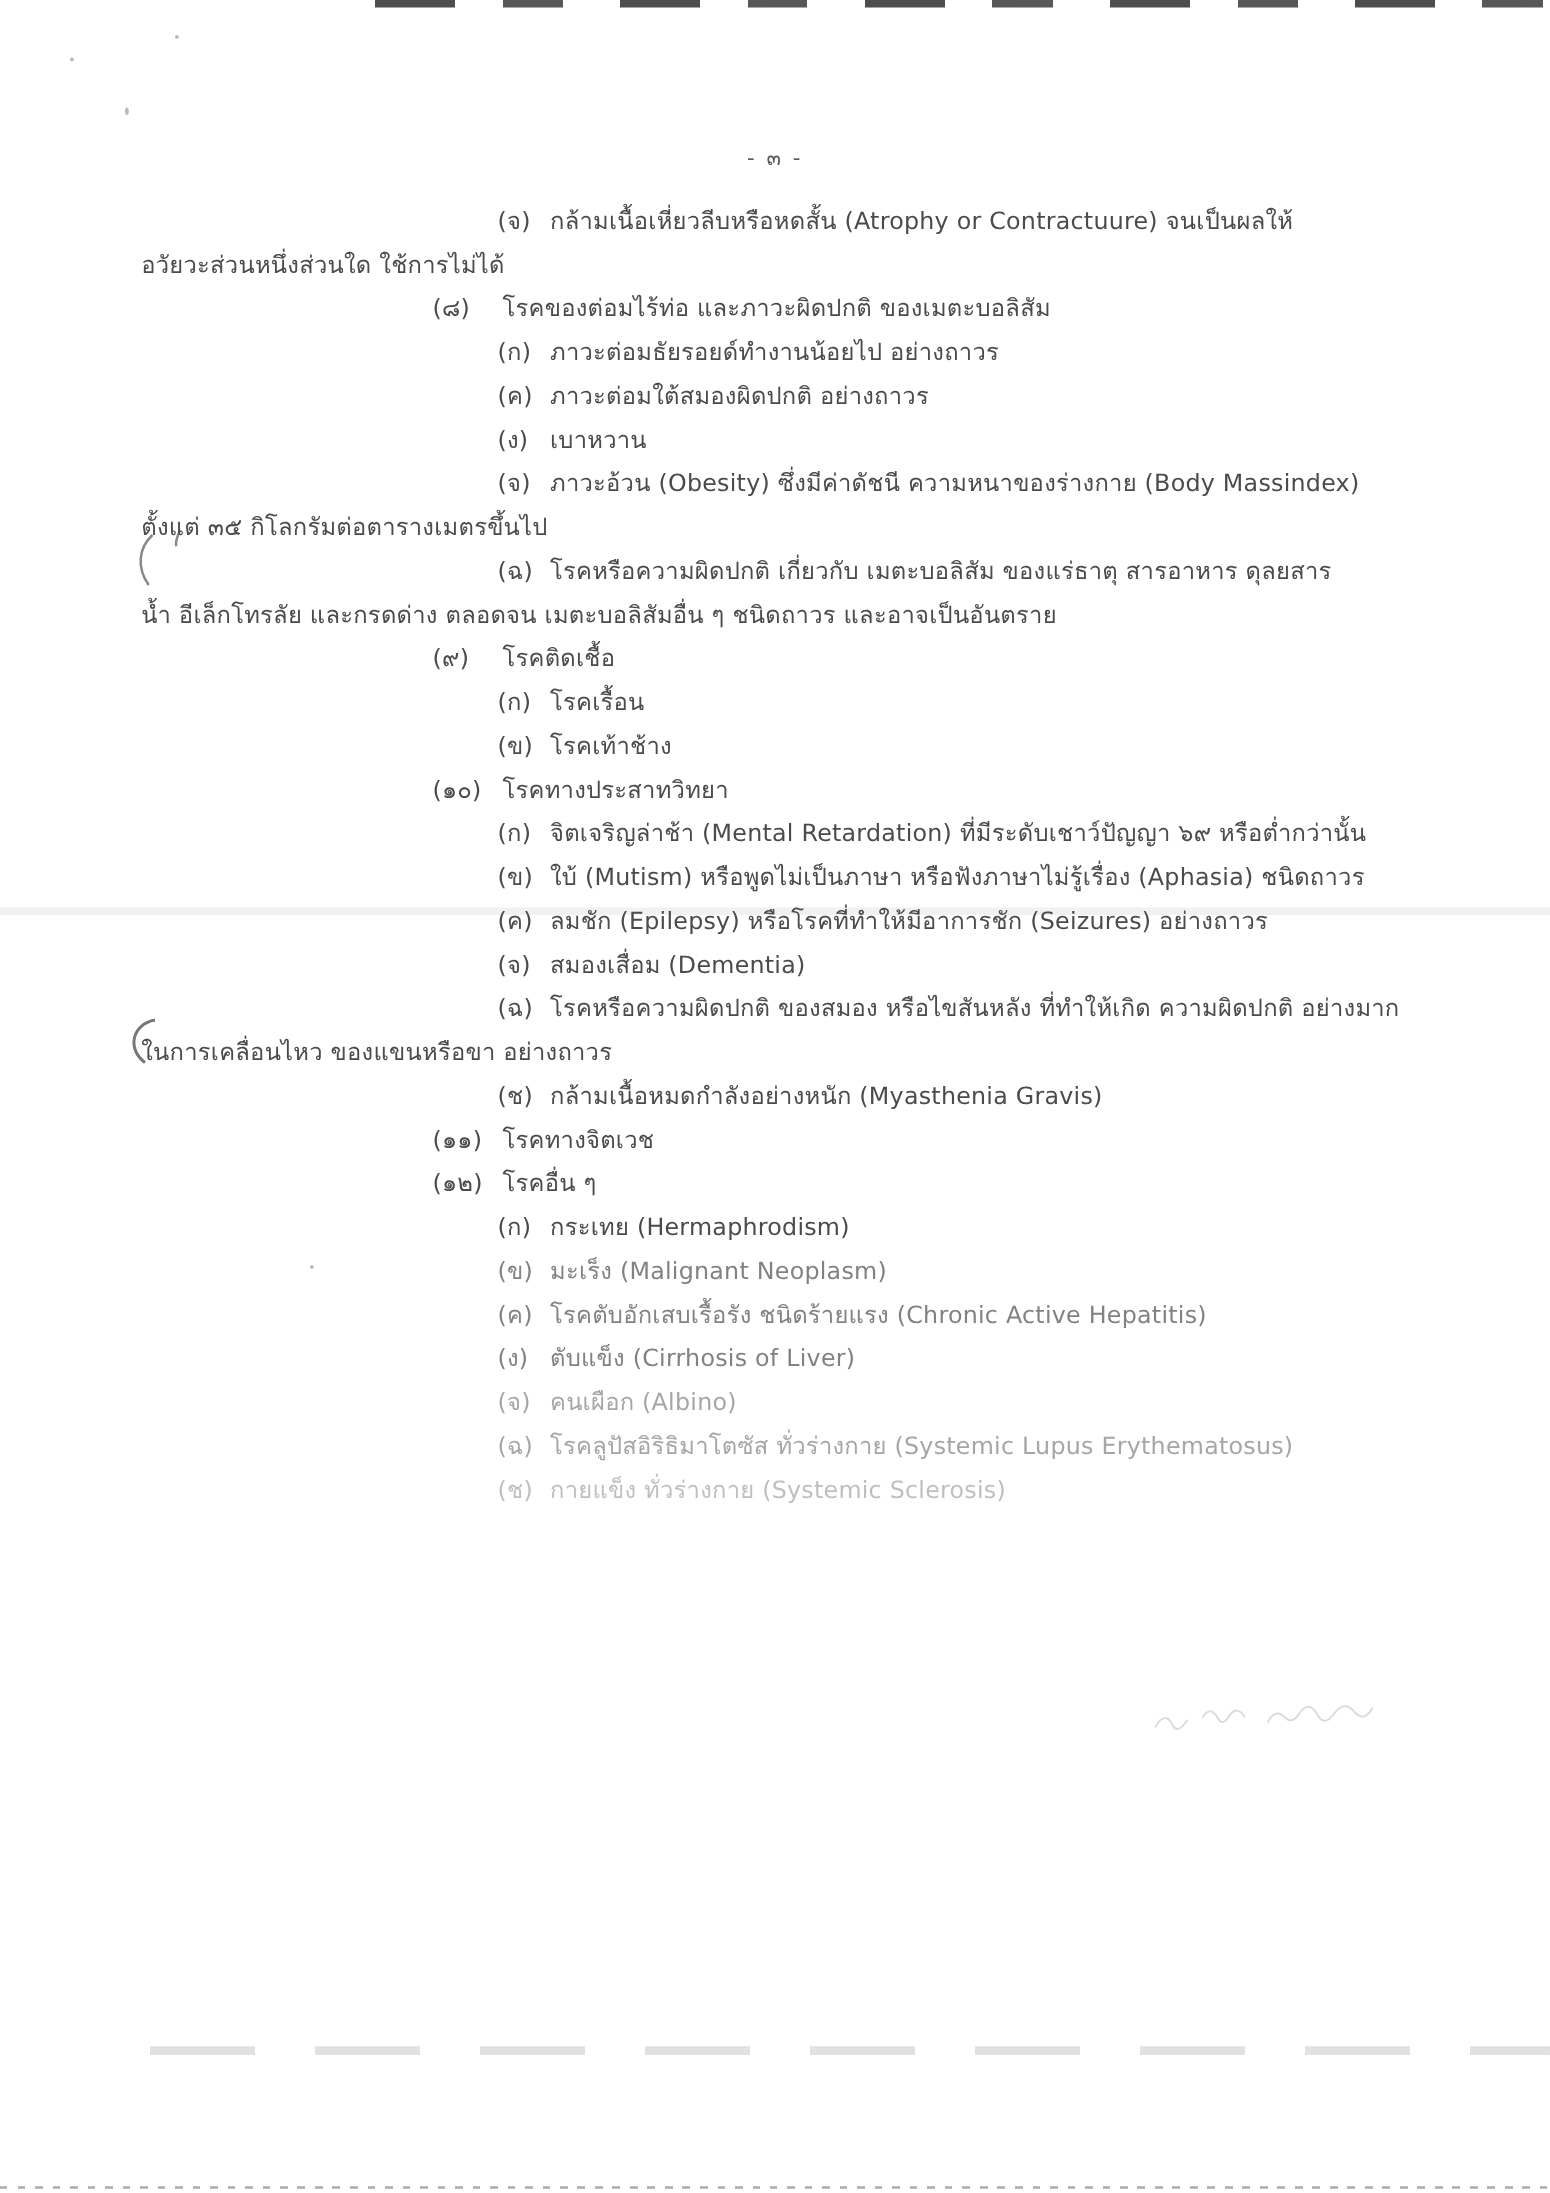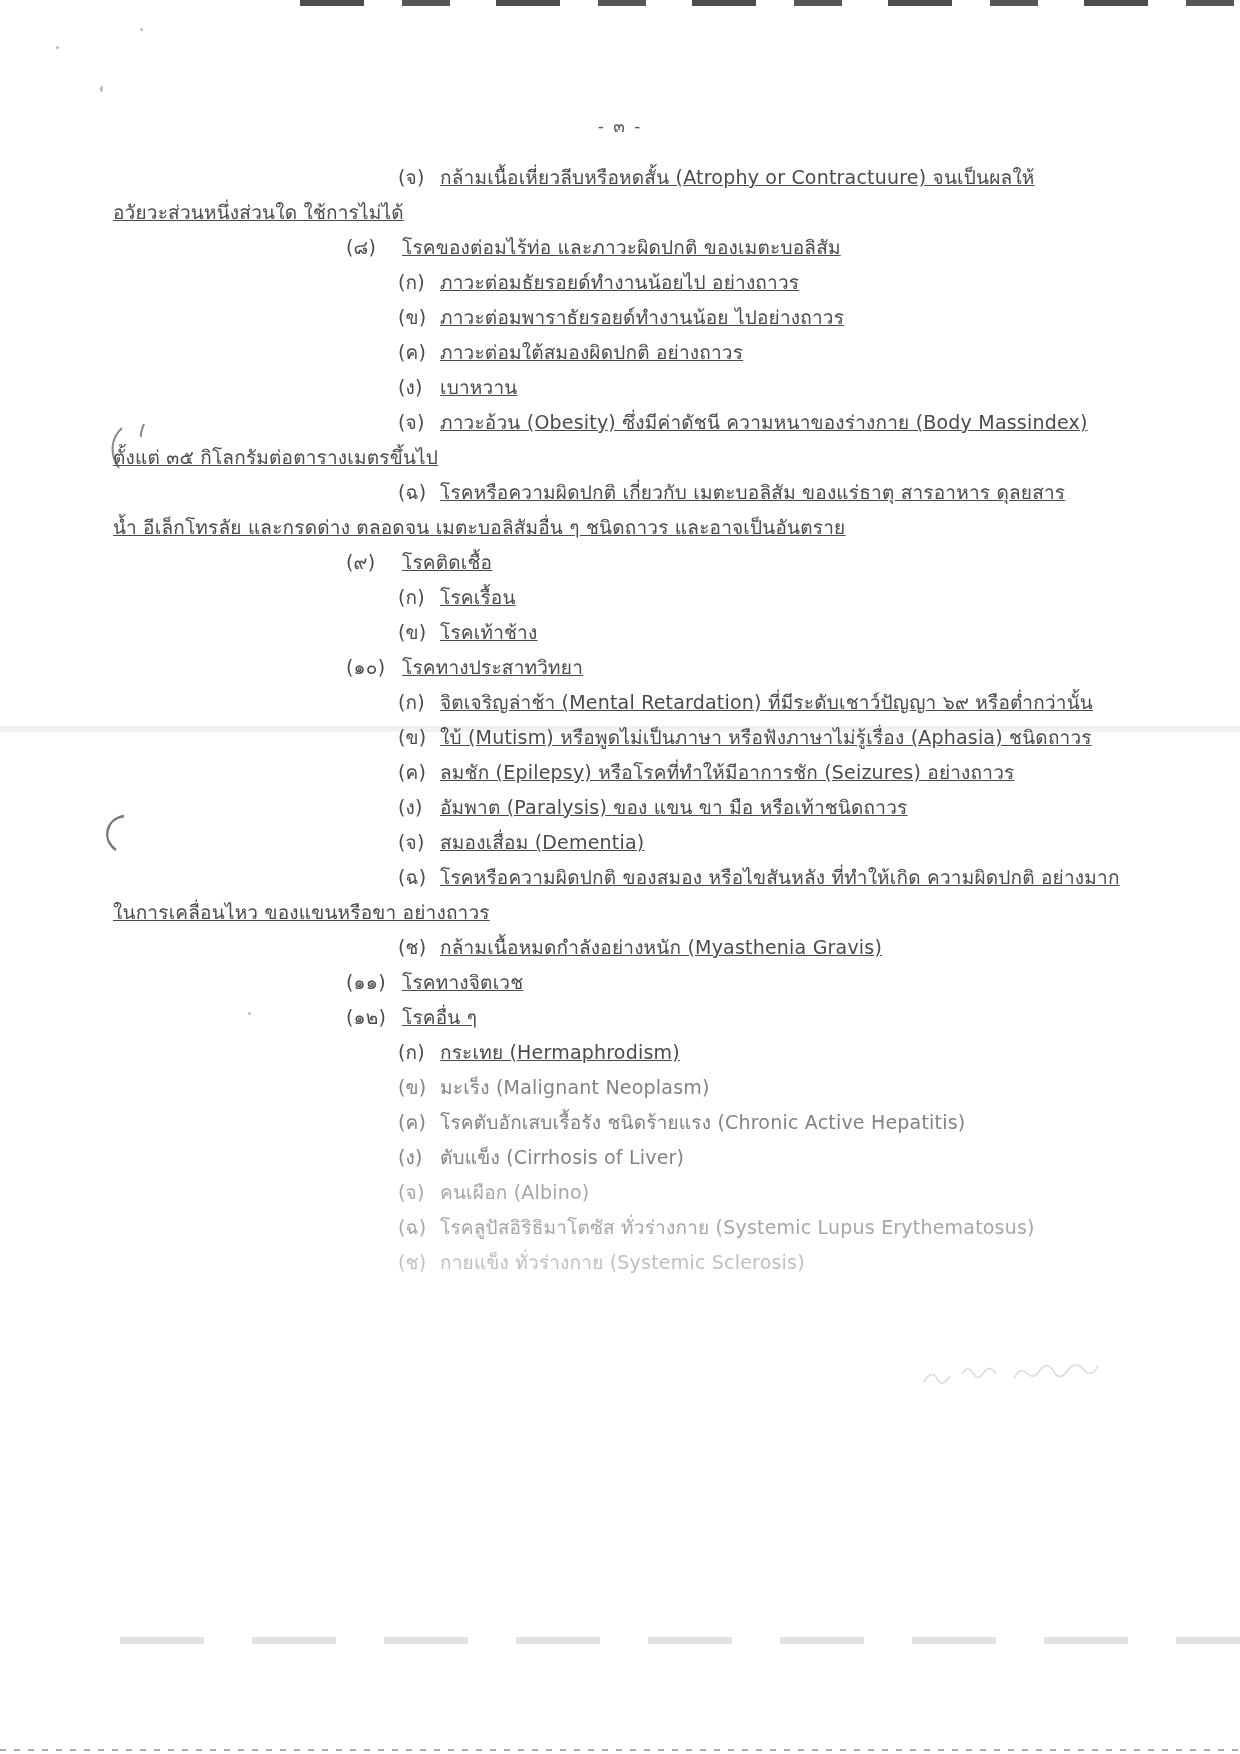--- a/index.html
+++ b/index.html
@@ -45,21 +45,21 @@
     margin-bottom:13px;
     white-space:nowrap;
     color:#4b4b4b;
     letter-spacing:.2px;
   }
   .i0{padding-left:113px;}
   .i1{padding-left:346px;}
   .i2{padding-left:398px;}
   .i1 .marker{display:inline-block;min-width:56px;}
   .i2 .marker{display:inline-block;min-width:42px;}
-  .f0{color:#4b4b4b;text-decoration:underline;}
+  .f0{color:#4b4b4b;}
   .f1{color:#828282;}
   .f2{color:#a6a6a6;}
   .f3{color:#bfbfbf;}
   
   .pen-mark{position:absolute;}
   .speck{position:absolute;border-radius:50%;background:#8a8a8a;opacity:.6;}
   .stamp{position:absolute;left:918px;top:1352px;opacity:.35;}
 </style>
 </head>
 <body>
@@ -87,35 +87,33 @@
   <path d="M96,26 q6,-12 14,-4 q6,6 12,-4 q8,-10 14,2 q6,10 14,-2 q8,-10 16,0 q8,8 14,-4" stroke="#9a9a9a" stroke-width="1.6" fill="none"></path>
 </svg>
 
 <div class="page-number">- ๓ -</div>
 
 <div class="content">
     <div class="line i2 f0"><span class="marker">(จ)</span><span>กล้ามเนื้อเหี่ยวลีบหรือหดสั้น (Atrophy or Contractuure) จนเป็นผลให้</span></div>
     <div class="line i0 f0"><span>อวัยวะส่วนหนึ่งส่วนใด ใช้การไม่ได้</span></div>
     <div class="line i1 f0"><span class="marker">(๘)</span><span>โรคของต่อมไร้ท่อ และภาวะผิดปกติ ของเมตะบอลิสัม</span></div>
     <div class="line i2 f0"><span class="marker">(ก)</span><span>ภาวะต่อมธัยรอยด์ทำงานน้อยไป อย่างถาวร</span></div>
-    <div class="line i2 f0"><span class="marker">(ข)</span><span>ภาวะต่อมพาราธัยรอยด์ทำงานน้อย ไปอย่างถาวร</span></div>
     <div class="line i2 f0"><span class="marker">(ค)</span><span>ภาวะต่อมใต้สมองผิดปกติ อย่างถาวร</span></div>
     <div class="line i2 f0"><span class="marker">(ง)</span><span>เบาหวาน</span></div>
     <div class="line i2 f0"><span class="marker">(จ)</span><span>ภาวะอ้วน (Obesity) ซึ่งมีค่าดัชนี ความหนาของร่างกาย (Body Massindex)</span></div>
     <div class="line i0 f0"><span>ตั้งแต่ ๓๕ กิโลกรัมต่อตารางเมตรขึ้นไป</span></div>
     <div class="line i2 f0"><span class="marker">(ฉ)</span><span>โรคหรือความผิดปกติ เกี่ยวกับ เมตะบอลิสัม ของแร่ธาตุ สารอาหาร ดุลยสาร</span></div>
     <div class="line i0 f0"><span>น้ำ อีเล็กโทรลัย และกรดด่าง ตลอดจน เมตะบอลิสัมอื่น ๆ ชนิดถาวร และอาจเป็นอันตราย</span></div>
     <div class="line i1 f0"><span class="marker">(๙)</span><span>โรคติดเชื้อ</span></div>
     <div class="line i2 f0"><span class="marker">(ก)</span><span>โรคเรื้อน</span></div>
     <div class="line i2 f0"><span class="marker">(ข)</span><span>โรคเท้าช้าง</span></div>
     <div class="line i1 f0"><span class="marker">(๑๐)</span><span>โรคทางประสาทวิทยา</span></div>
     <div class="line i2 f0"><span class="marker">(ก)</span><span>จิตเจริญล่าช้า (Mental Retardation) ที่มีระดับเชาว์ปัญญา ๖๙ หรือต่ำกว่านั้น</span></div>
     <div class="line i2 f0"><span class="marker">(ข)</span><span>ใบ้ (Mutism) หรือพูดไม่เป็นภาษา หรือฟังภาษาไม่รู้เรื่อง (Aphasia) ชนิดถาวร</span></div>
     <div class="line i2 f0"><span class="marker">(ค)</span><span>ลมชัก (Epilepsy) หรือโรคที่ทำให้มีอาการชัก (Seizures) อย่างถาวร</span></div>
-    <div class="line i2 f0"><span class="marker">(ง)</span><span>อัมพาต (Paralysis) ของ แขน ขา มือ หรือเท้าชนิดถาวร</span></div>
     <div class="line i2 f0"><span class="marker">(จ)</span><span>สมองเสื่อม (Dementia)</span></div>
     <div class="line i2 f0"><span class="marker">(ฉ)</span><span>โรคหรือความผิดปกติ ของสมอง หรือไขสันหลัง ที่ทำให้เกิด ความผิดปกติ อย่างมาก</span></div>
     <div class="line i0 f0"><span>ในการเคลื่อนไหว ของแขนหรือขา อย่างถาวร</span></div>
     <div class="line i2 f0"><span class="marker">(ช)</span><span>กล้ามเนื้อหมดกำลังอย่างหนัก (Myasthenia Gravis)</span></div>
     <div class="line i1 f0"><span class="marker">(๑๑)</span><span>โรคทางจิตเวช</span></div>
     <div class="line i1 f0"><span class="marker">(๑๒)</span><span>โรคอื่น ๆ</span></div>
     <div class="line i2 f0"><span class="marker">(ก)</span><span>กระเทย (Hermaphrodism)</span></div>
     <div class="line i2 f1"><span class="marker">(ข)</span><span>มะเร็ง (Malignant Neoplasm)</span></div>
     <div class="line i2 f1"><span class="marker">(ค)</span><span>โรคตับอักเสบเรื้อรัง ชนิดร้ายแรง (Chronic Active Hepatitis)</span></div>
     <div class="line i2 f1"><span class="marker">(ง)</span><span>ตับแข็ง (Cirrhosis of Liver)</span></div>

